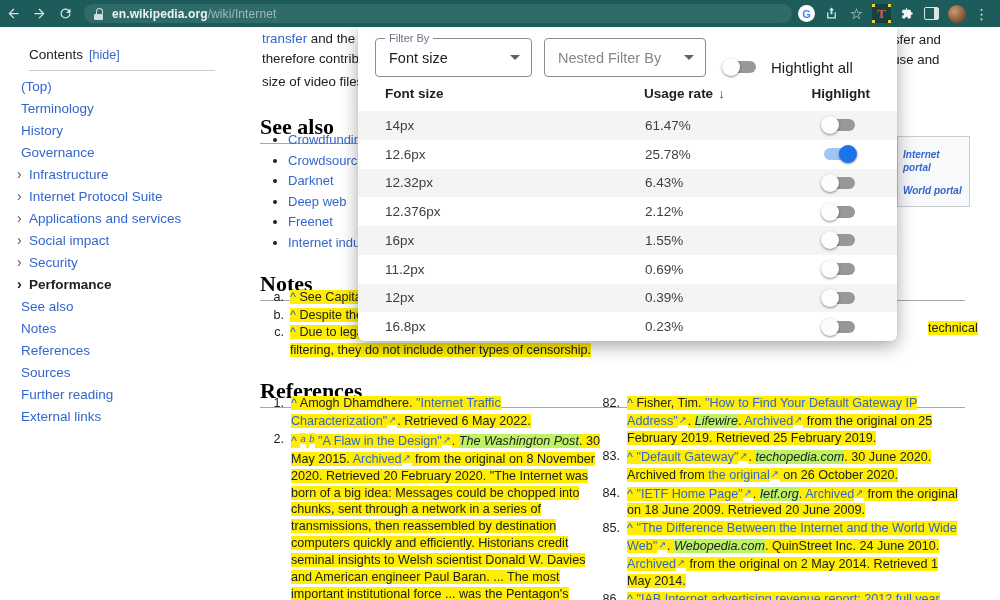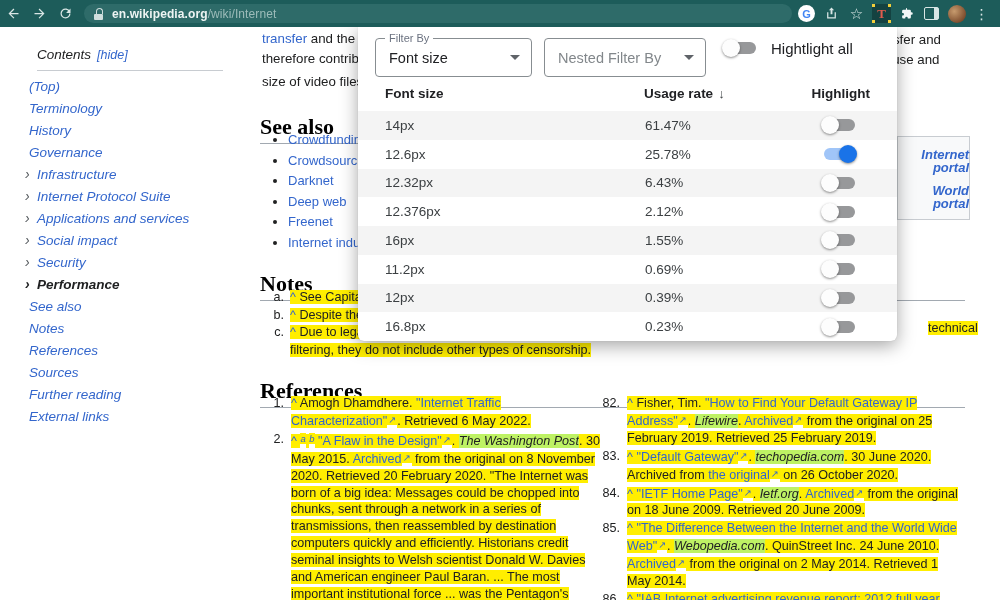--- a/index.html
+++ b/index.html
@@ -34,21 +34,21 @@
   .panel-ic{width:13px;height:11px;border:1.6px solid #d9e6e5;border-radius:2px;position:relative;}
   .panel-ic:after{content:"";position:absolute;right:0;top:0;bottom:0;width:4px;background:#d9e6e5;}
   .avatar{width:18px;height:18px;border-radius:50%;
         background:radial-gradient(circle at 35% 35%,#c79b6e,#7a4a2b 75%);}
   .dots-glyph{font-size:14px;color:#d9e6e5;line-height:1;}
 
   
   .content{position:absolute;left:0;top:27px;width:1000px;height:573px;background:#fff;}
 
   
-  .toc{position:absolute;left:25px;top:20px;width:210px;font-size:13.5px;font-style:italic;}
+  .toc{position:absolute;left:17px;top:20px;width:210px;font-size:13.5px;}
   .toc-title-row{margin-left:12px;height:18px;display:flex;align-items:baseline;}
   .toc-title{color:#202122;}
   .toc-hide{color:#3366cc;font-size:12.5px;margin-left:6px;cursor:pointer;}
   .toc-divider{margin:5px 0 4px 12px;width:186px;border-top:1px solid #c8ccd1;}
   .toc-item{display:flex;align-items:center;height:22px;cursor:pointer;}
   .toc-chev{width:12px;color:#54595d;font-size:14px;line-height:1;}
   .toc-label{color:#3366cc;white-space:nowrap;}
   .toc-label.noch{margin-left:4px;}
   .toc-item.active .toc-label{color:#202122;font-weight:bold;}
   .toc-item.active .toc-chev{color:#202122;font-weight:bold;}
@@ -66,22 +66,22 @@
   .h-refs{top:333px;}
 
   
   .sa-list{position:absolute;left:262px;top:103px;margin:0;padding:0 0 0 26px;}
   .sa-list li{color:#202122;line-height:20.5px;font-size:13px;}
   .sa-list li span{color:#3366cc;cursor:pointer;}
 
   
   .portalbox{position:absolute;left:897px;top:109px;width:66px;background:#f8f9fa;
         border:1px solid #c8ccd1;padding:7px 0 7px 5px;}
-  .portal-link{color:#3366cc;font-weight:bold;font-style:italic;font-size:13px;line-height:13px;
-        margin:4px 0 10px 0;cursor:pointer;text-align:right;}
+  .portal-link{color:#3366cc;font-weight:bold;font-style:italic;font-size:10px;line-height:13px;
+        margin:4px 0 10px 0;cursor:pointer;}
   .portal-link:last-child{margin-bottom:2px;}
 
   
   .notes-list{position:absolute;left:262px;top:262px;width:690px;}
   .note-row{display:flex;font-size:12.6px;line-height:17.5px;}
   .note-num{flex:none;width:22px;text-align:right;margin-right:6px;color:#202122;}
   .note-content{white-space:nowrap;}
   .note-line2{white-space:nowrap;}
   .tech-frag{position:absolute;left:928px;top:293px;font-size:12.6px;line-height:17.5px;}
 
@@ -101,21 +101,21 @@
   .s-hlt{background:#ffee00;color:#202122;}
   .s-hll{background:#ffee00;color:#3366cc;cursor:pointer;}
   .s-hli{background:#bef264;color:#202122;font-style:italic;}
   .s-hlsup{background:#ffee00;color:#3366cc;font-size:9.5px;font-style:italic;vertical-align:3px;cursor:pointer;}
   .s-ext{background:#ffee00;color:#3366cc;font-size:9.5px;vertical-align:2px;padding:0 1px;cursor:pointer;}
 
   
   .popup{position:absolute;left:358px;top:27px;width:539px;height:314px;background:#fff;
         border-radius:0 0 6px 6px;box-shadow:0 5px 18px rgba(0,0,0,.35),0 0 1px rgba(0,0,0,.2);
         z-index:50;overflow:hidden;font-size:13.5px;color:#3c4043;}
-  .controls{position:absolute;left:17px;top:11px;display:flex;align-items:flex-start;}
+  .controls{position:absolute;left:17px;top:11px;display:flex;align-items:flex-end;}
   .ol-select{position:relative;height:37px;border:1px solid #878d91;border-radius:4px;
         display:flex;align-items:center;cursor:pointer;background:#fff;}
   .sel-filter{width:155px;}
   .sel-nested{width:160px;margin-left:12px;}
   .ol-label{position:absolute;top:-7px;left:9px;background:#fff;padding:0 4px;font-size:11px;color:#6b7280;}
   .sel-value{margin-left:13px;font-size:14.5px;color:#202124;}
   .sel-value.placeholder{color:#82878b;}
   .sel-caret{position:absolute;right:11px;top:16px;width:0;height:0;
         border-left:5px solid transparent;border-right:5px solid transparent;border-top:5px solid #5f6368;}
   .hl-all{display:flex;align-items:center;margin-left:16px;}

